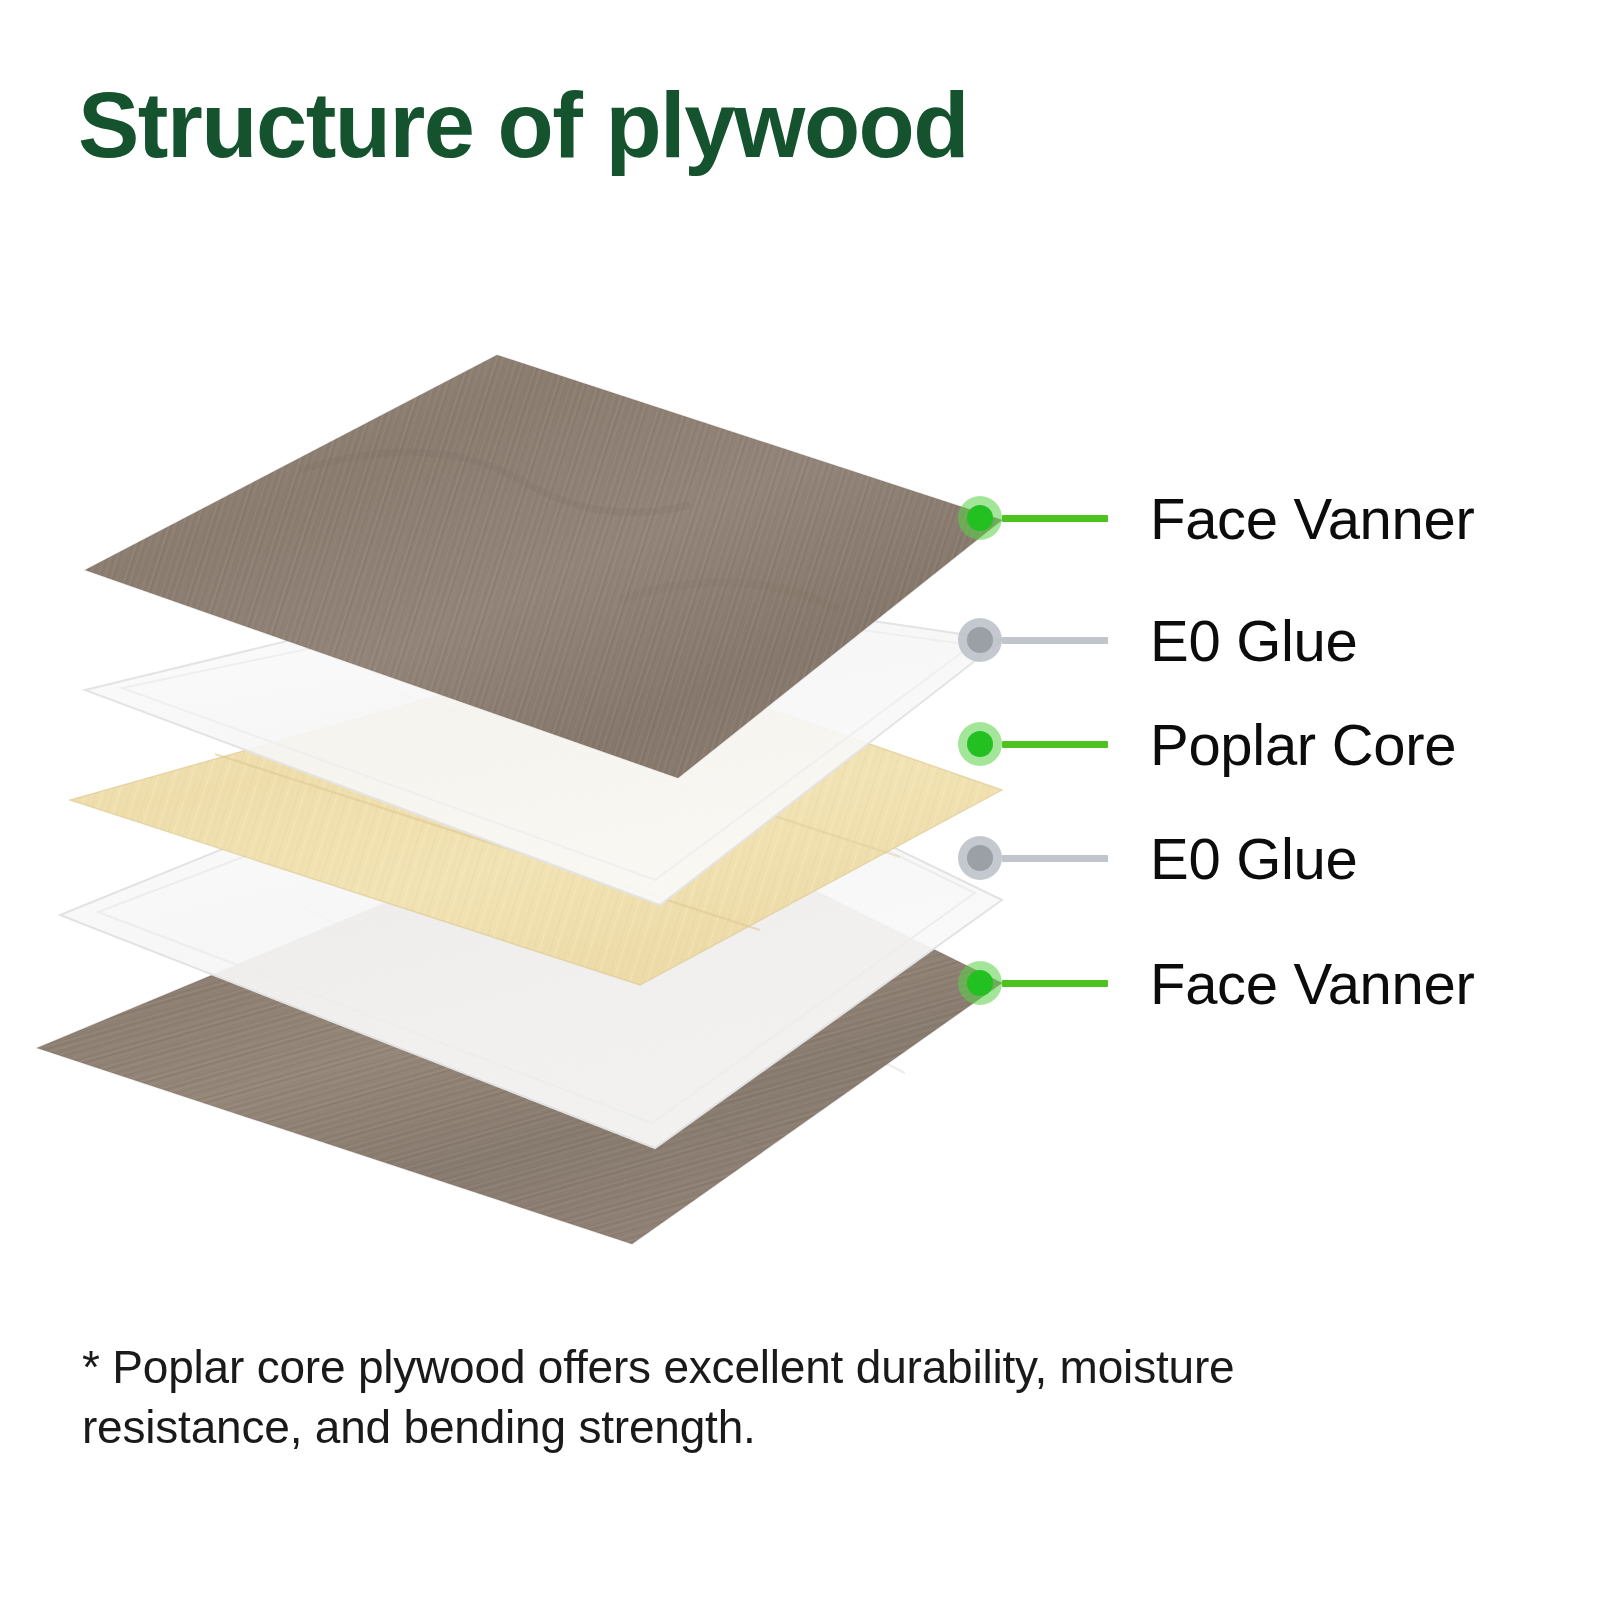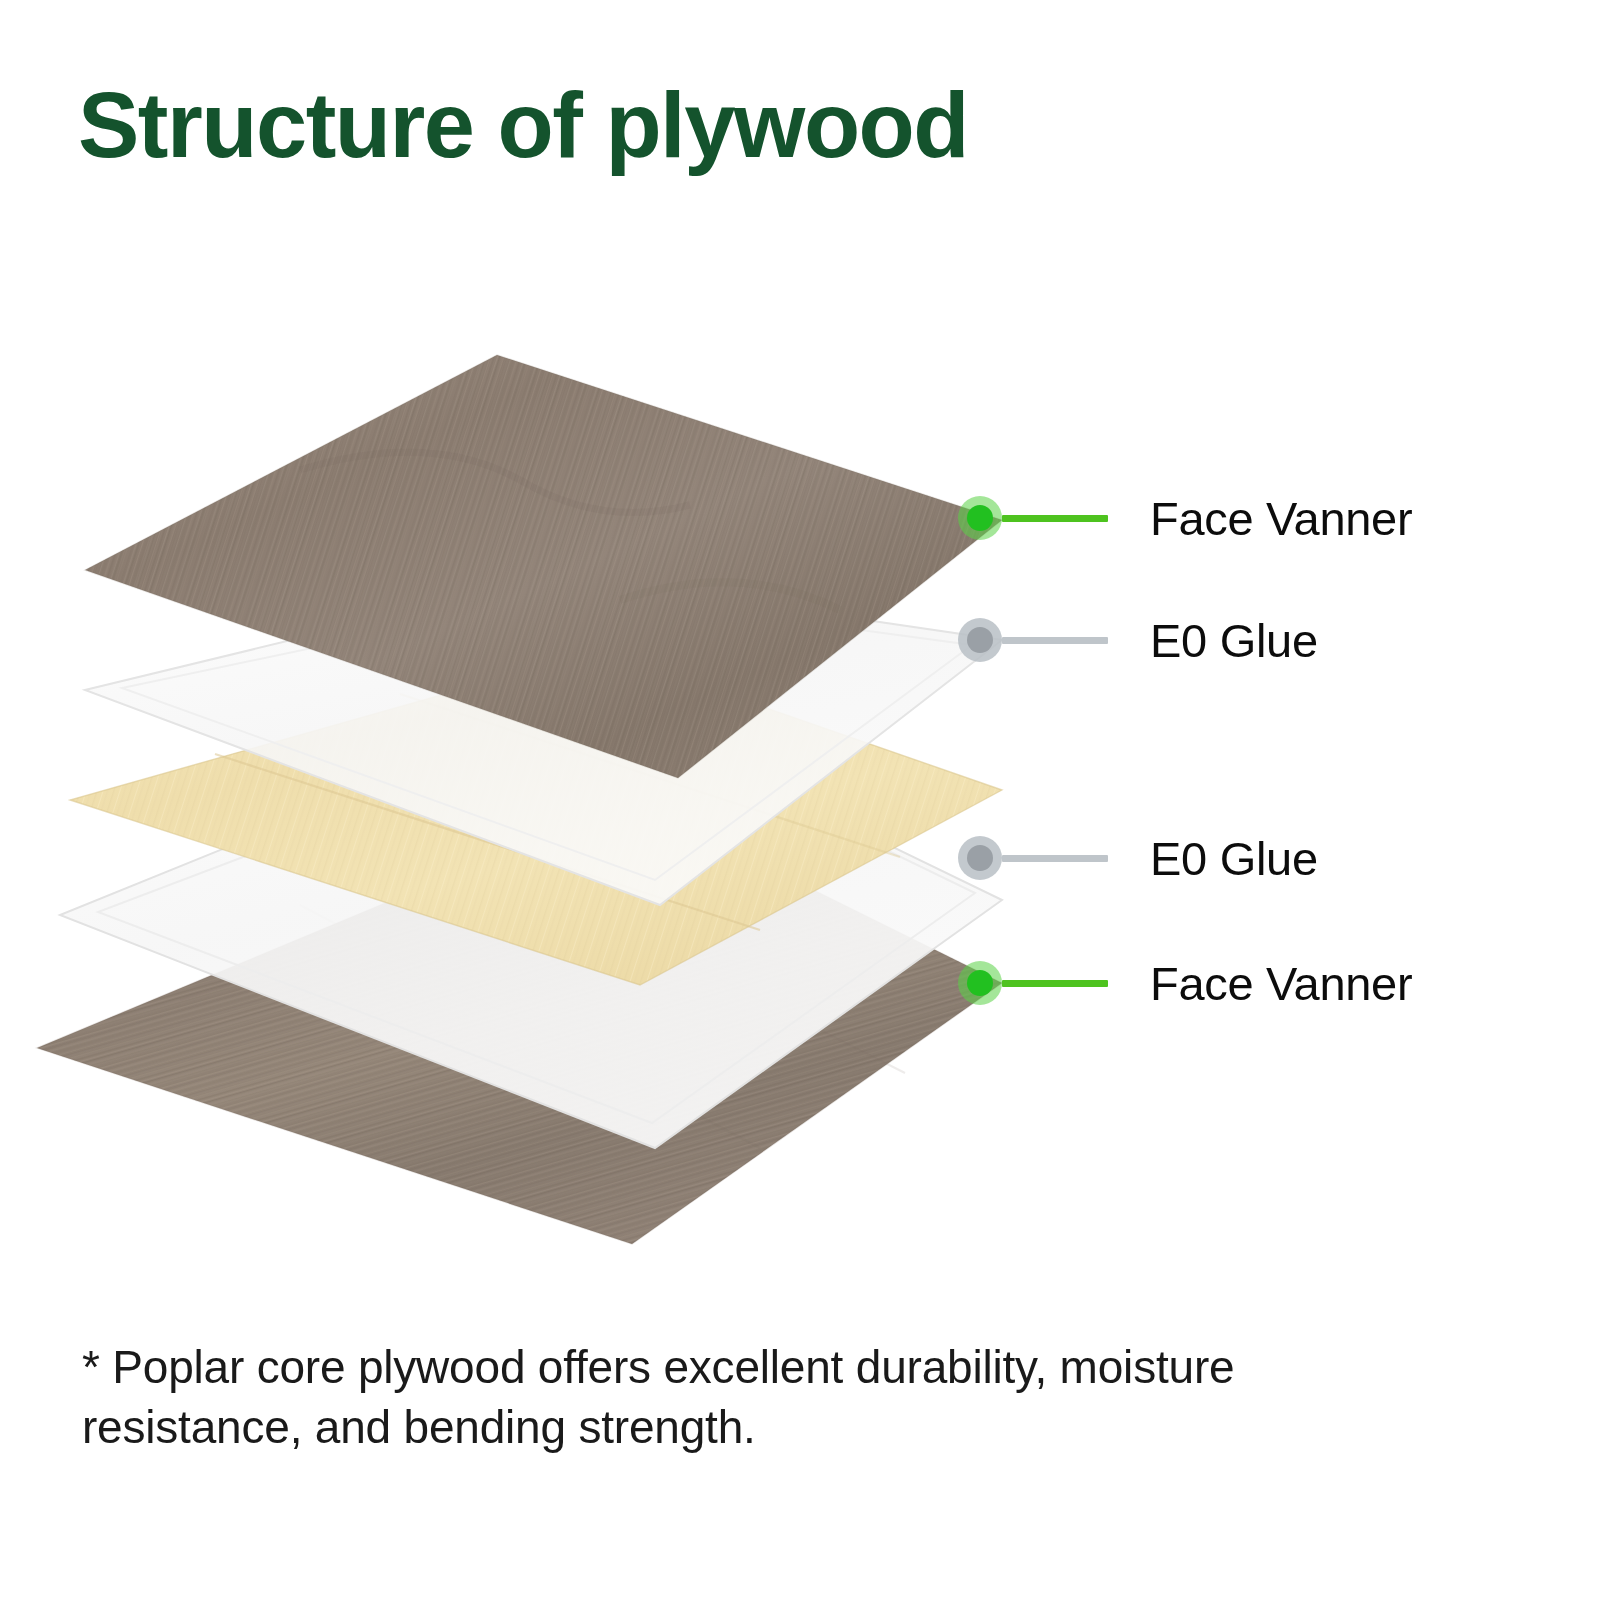--- a/index.html
+++ b/index.html
@@ -78,21 +78,21 @@
   }
   .leader {
     height: 7px;
     width: 106px;
     flex: 0 0 auto;
     margin-left: 0px;
     border-radius: 1px;
   }
   .label-text {
     font-family: "Liberation Sans", sans-serif;
-    font-size: 47px;
+    font-size: 58px;
     font-weight: normal;
     color: #0c0c0c;
     letter-spacing: -0.3px;
     white-space: nowrap;
     margin-left: 42px;
   }
 
   
   .v-green .dot-outer { background: rgba(90, 210, 70, 0.55); }
   .v-green .dot-inner { background: #22c020; }
@@ -242,20 +242,27 @@
     </div>
 
     <div class="label-row v-gray" style="left:958px; top:610px;">
       <span class="dot-outer">
         <span class="dot-inner"></span>
       </span>
       <span class="leader"></span>
       <span class="label-text">E0 Glue</span>
     </div>
 
+    <div class="label-row v-green" style="left:958px; top:714px;">
+      <span class="dot-outer">
+        <span class="dot-inner"></span>
+      </span>
+      <span class="leader"></span>
+      <span class="label-text">Poplar Core</span>
+    </div>
 
     <div class="label-row v-gray" style="left:958px; top:828px;">
       <span class="dot-outer">
         <span class="dot-inner"></span>
       </span>
       <span class="leader"></span>
       <span class="label-text">E0 Glue</span>
     </div>
 
     <div class="label-row v-green" style="left:958px; top:953px;">

